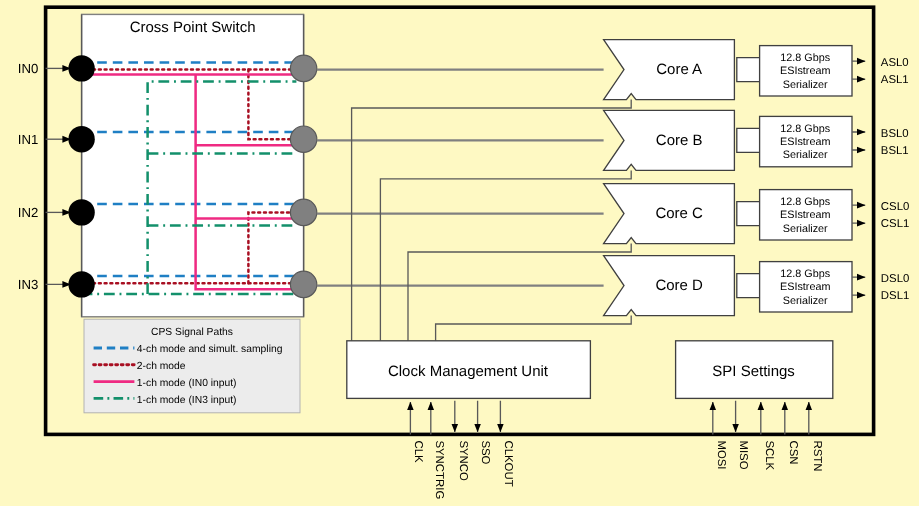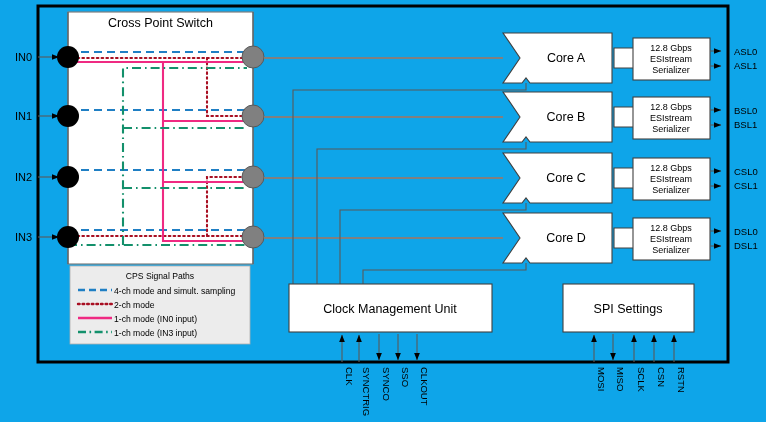--- a/index.html
+++ b/index.html
@@ -1,18 +1,18 @@
 <!DOCTYPE html>
 <html><head>
 <meta charset="utf-8">
 <title>ADC Block Diagram</title>
 <style>
   html,body{margin:0;padding:0;background:#ffffff;}
   body{font-family:"Liberation Sans",sans-serif;}
-  #root{position:relative;width:766px;height:422px;background:#0ea5e9;overflow:hidden;}
+  #root{position:relative;width:766px;height:422px;background:#fef9c3;overflow:hidden;}
   svg#diagram{position:absolute;left:0;top:0;width:766px;height:422px;}
   .lbl{font-family:"Liberation Sans",sans-serif;fill:#000;font-size:11px;}
   .lbl-core{font-family:"Liberation Sans",sans-serif;fill:#000;font-size:12.5px;}
   .lbl-title{font-family:"Liberation Sans",sans-serif;fill:#000;font-size:12.5px;}
   .lbl-ser{font-family:"Liberation Sans",sans-serif;fill:#000;font-size:9px;}
   .lbl-leg{font-family:"Liberation Sans",sans-serif;fill:#000;font-size:8.6px;}
   .lbl-pin{font-family:"Liberation Sans",sans-serif;fill:#000;font-size:9.5px;}
   .box{fill:#ffffff;stroke:#404040;stroke-width:1.1;}
   .boxdark{fill:none;stroke:#000000;stroke-width:3;}
   .cpsbox{fill:#ffffff;stroke:#808080;stroke-width:1.2;}

